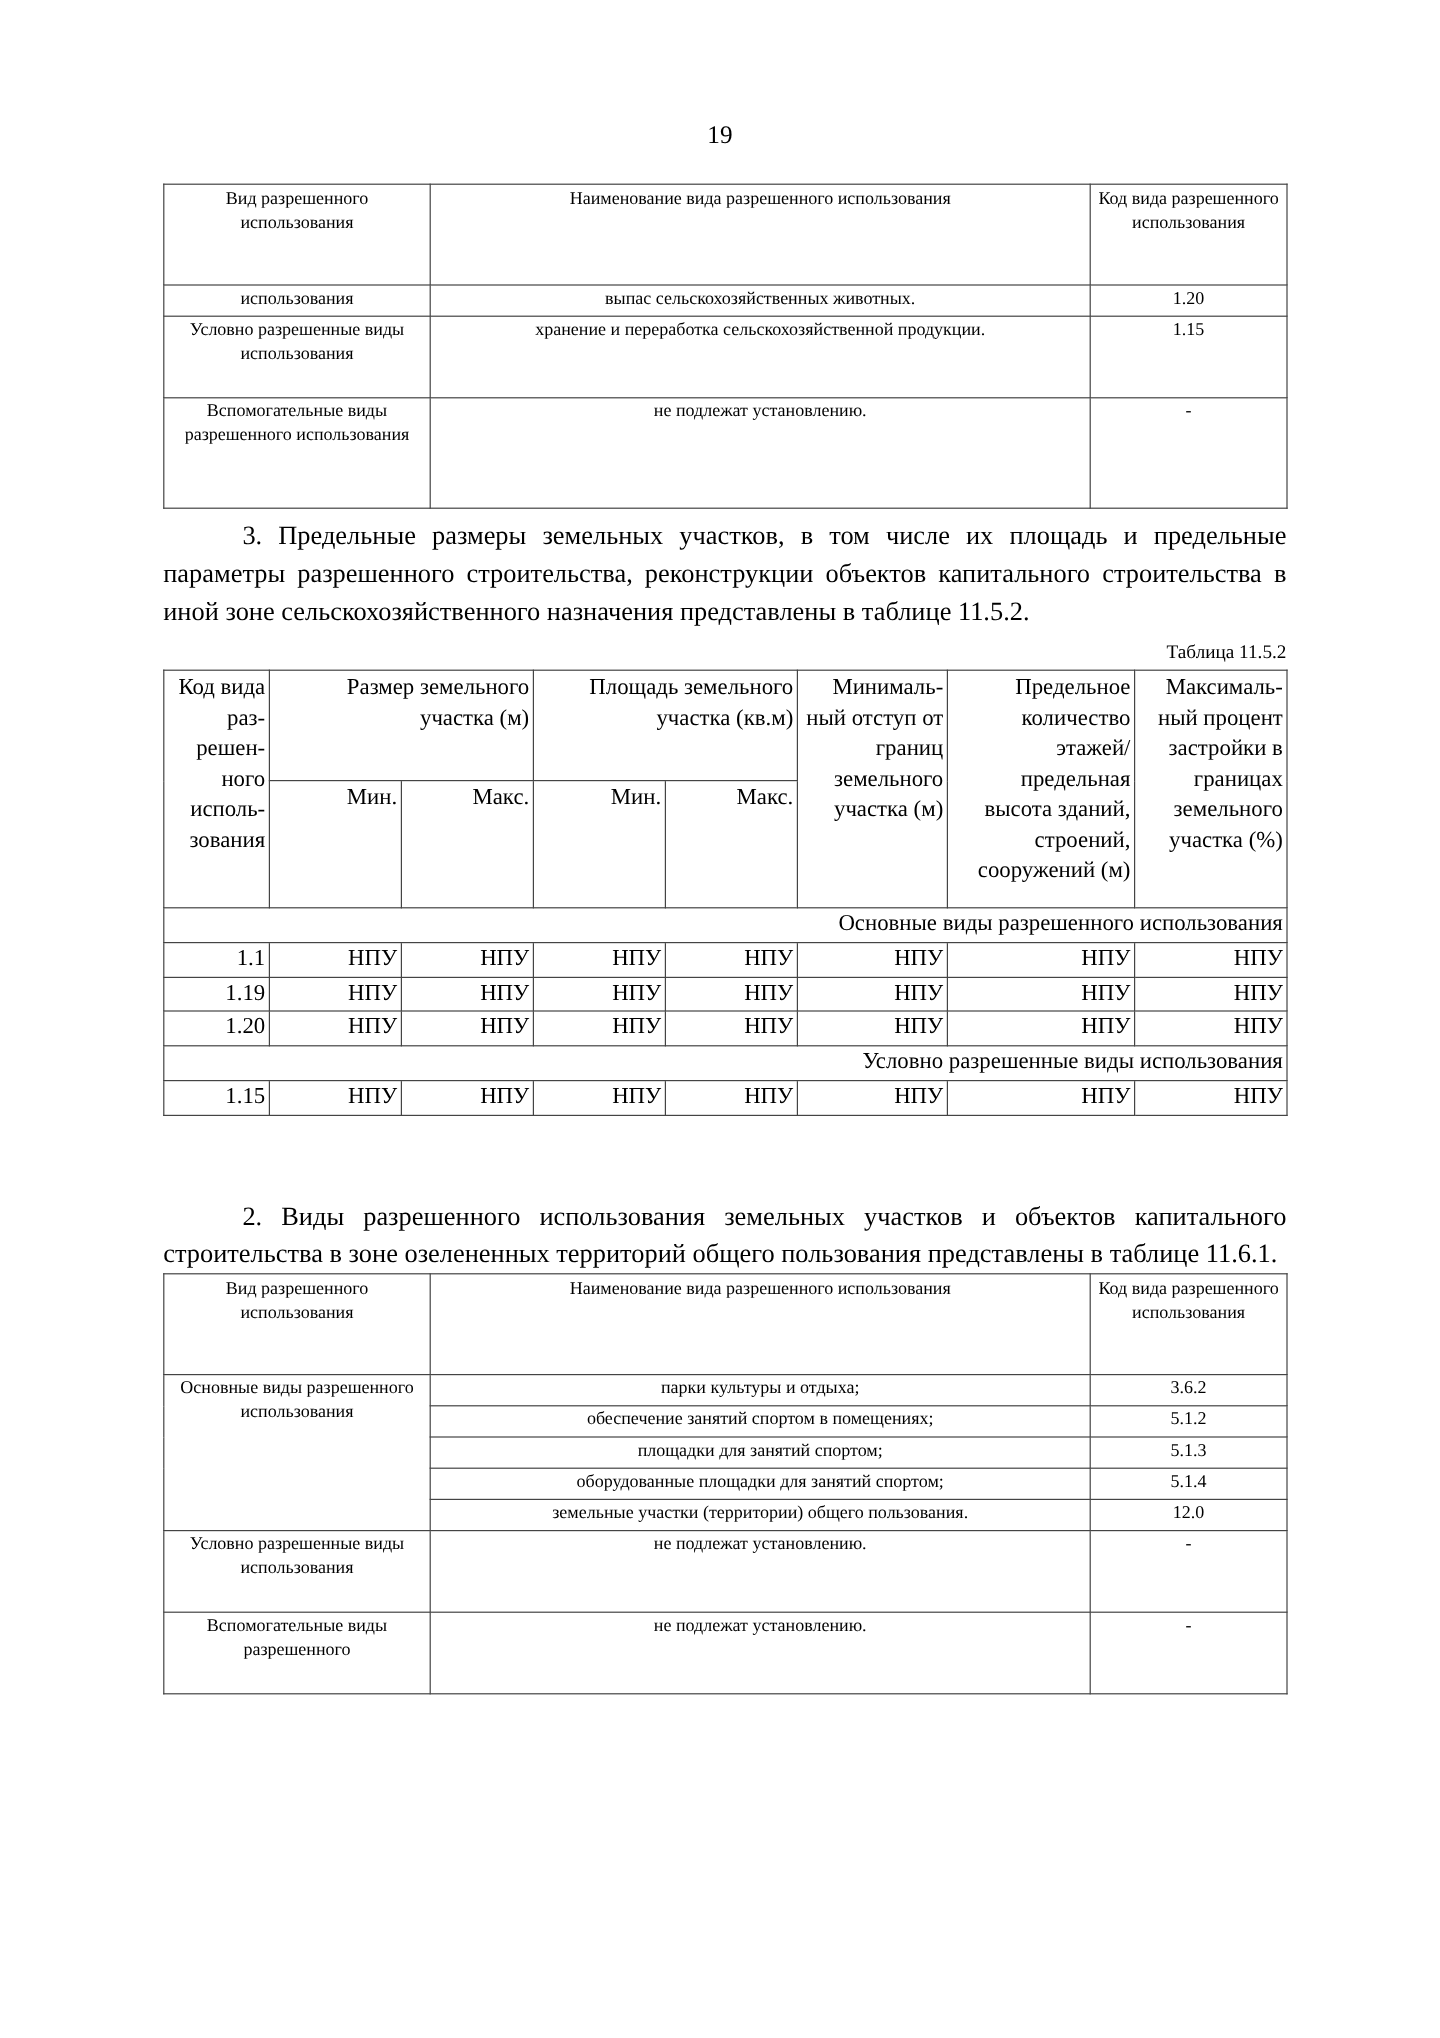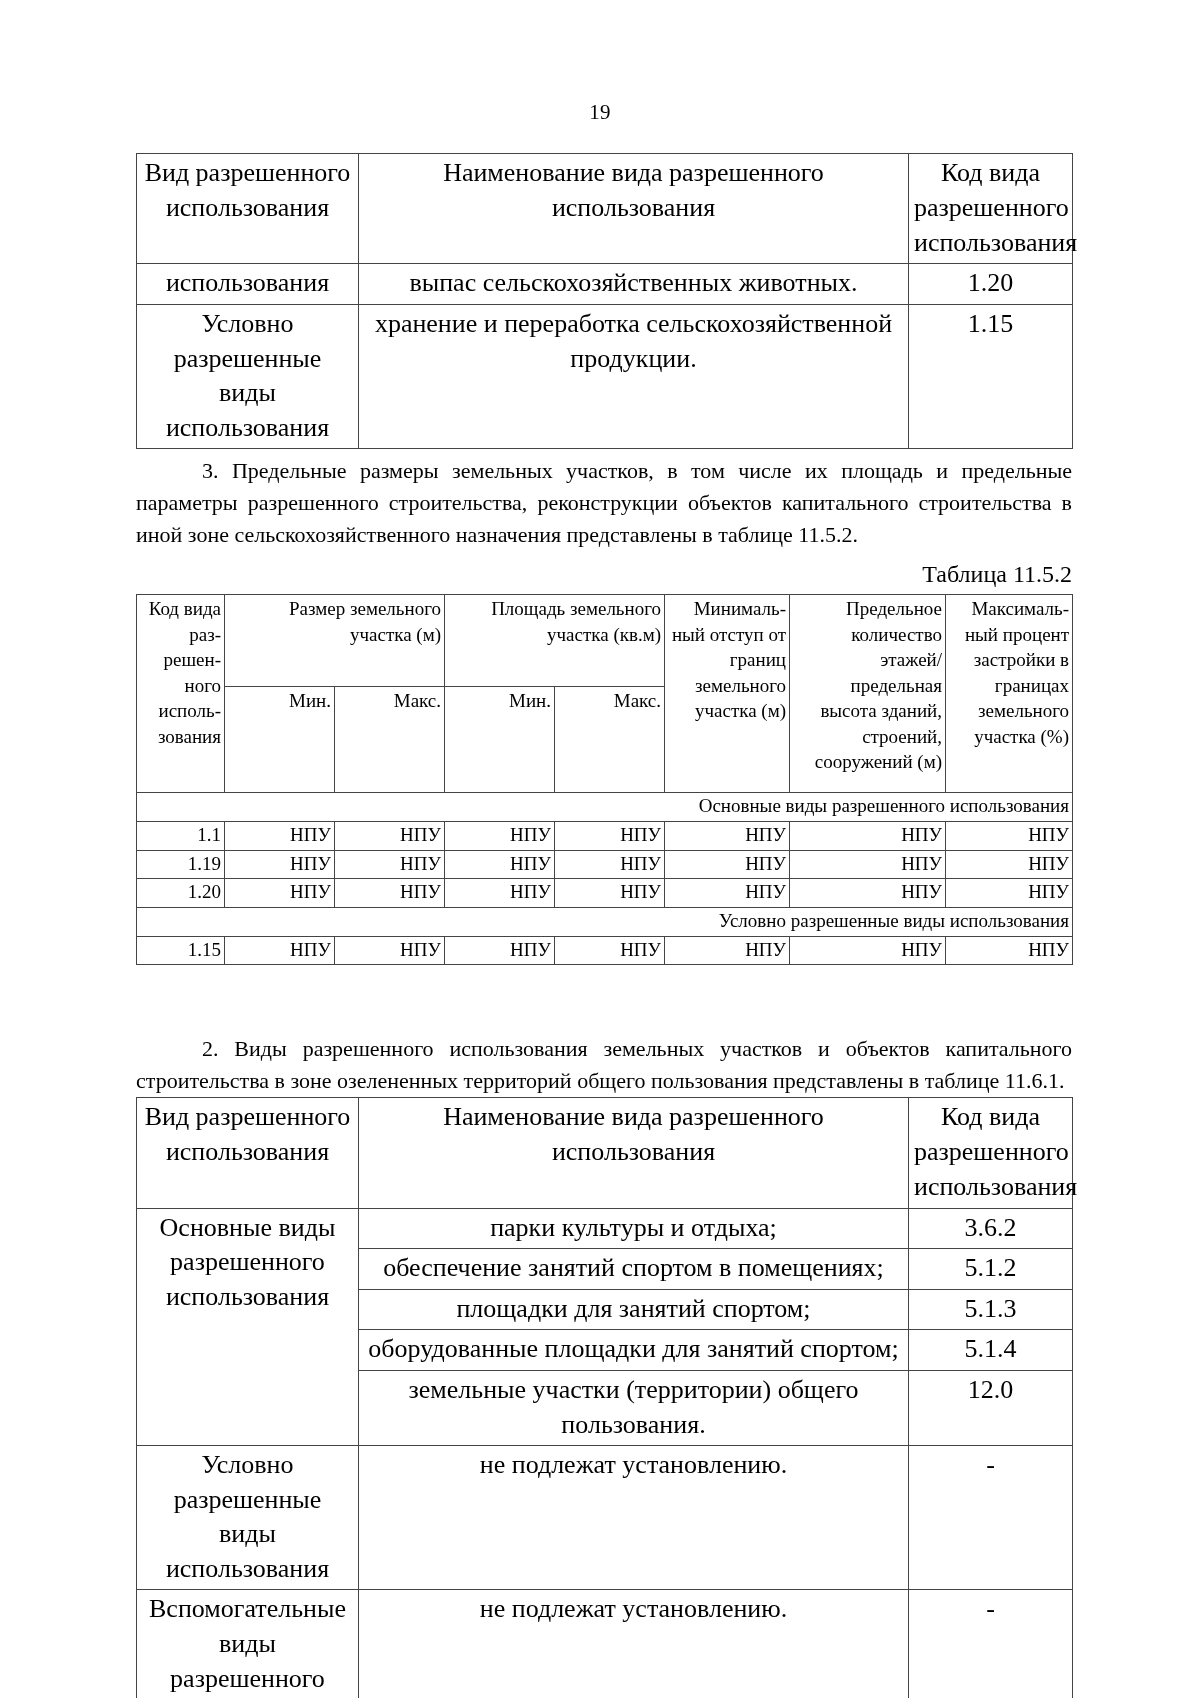--- a/index.html
+++ b/index.html
@@ -35,21 +35,21 @@
   .content {
     margin: 0 132px 0 132px;
     width: 936px;
   }
 
   
   table.doc-table {
     border-collapse: collapse;
     width: 936px;
     table-layout: fixed;
-    font-size: 26px;
+    font-size: 15px;
     line-height: 1.33;
   }
   table.doc-table td, table.doc-table th {
     border: 1px solid #444;
     padding: 2px 5px 3px 5px;
     vertical-align: top;
     font-weight: normal;
   }
   td.c, th.c { text-align: center; }
   td.l, th.l { text-align: center; }
@@ -67,21 +67,21 @@
     line-height: 1.45;
     text-align: justify;
     text-indent: 66px;
     text-justify: inter-word;
   }
   .spacer-sm { height: 6px; }
   .spacer-lg { height: 34px; }
 
   .table-caption {
     text-align: right;
-    font-size: 24px;
+    font-size: 16px;
     line-height: 1.3;
     margin: 8px 0 4px 0;
   }
   h2.article-title {
     font-size: 21.5px;
     font-weight: bold;
     text-align: center;
     margin: 0;
     line-height: 1.3;
   }
@@ -117,20 +117,25 @@
         <tr>
           <td class="l">использования</td>
           <td class="l">выпас сельскохозяйственных животных.</td>
           <td class="c">1.20</td>
         </tr>
         <tr>
           <td class="l" style="height:62px">Условно разрешенные виды использования</td>
           <td class="l">хранение и переработка сельскохозяйственной продукции.</td>
           <td class="c">1.15</td>
         </tr>
+        <tr>
+          <td class="l" style="height:86px">Вспомогательные виды разрешенного использования</td>
+          <td class="l">не подлежат установлению.</td>
+          <td class="c">-</td>
+        </tr>
       </tbody>
     </table>
 
     <div class="spacer-sm"></div>
     <p class="para">3. Предельные размеры земельных участков, в том числе их площадь и предельные параметры разрешенного строительства, реконструкции объектов капитального строительства в иной зоне сельскохозяйственного назначения представлены в таблице 11.5.2.</p>
 
     <div class="table-caption">Таблица 11.5.2</div>
 
     <table class="doc-table t2">
       <colgroup>

